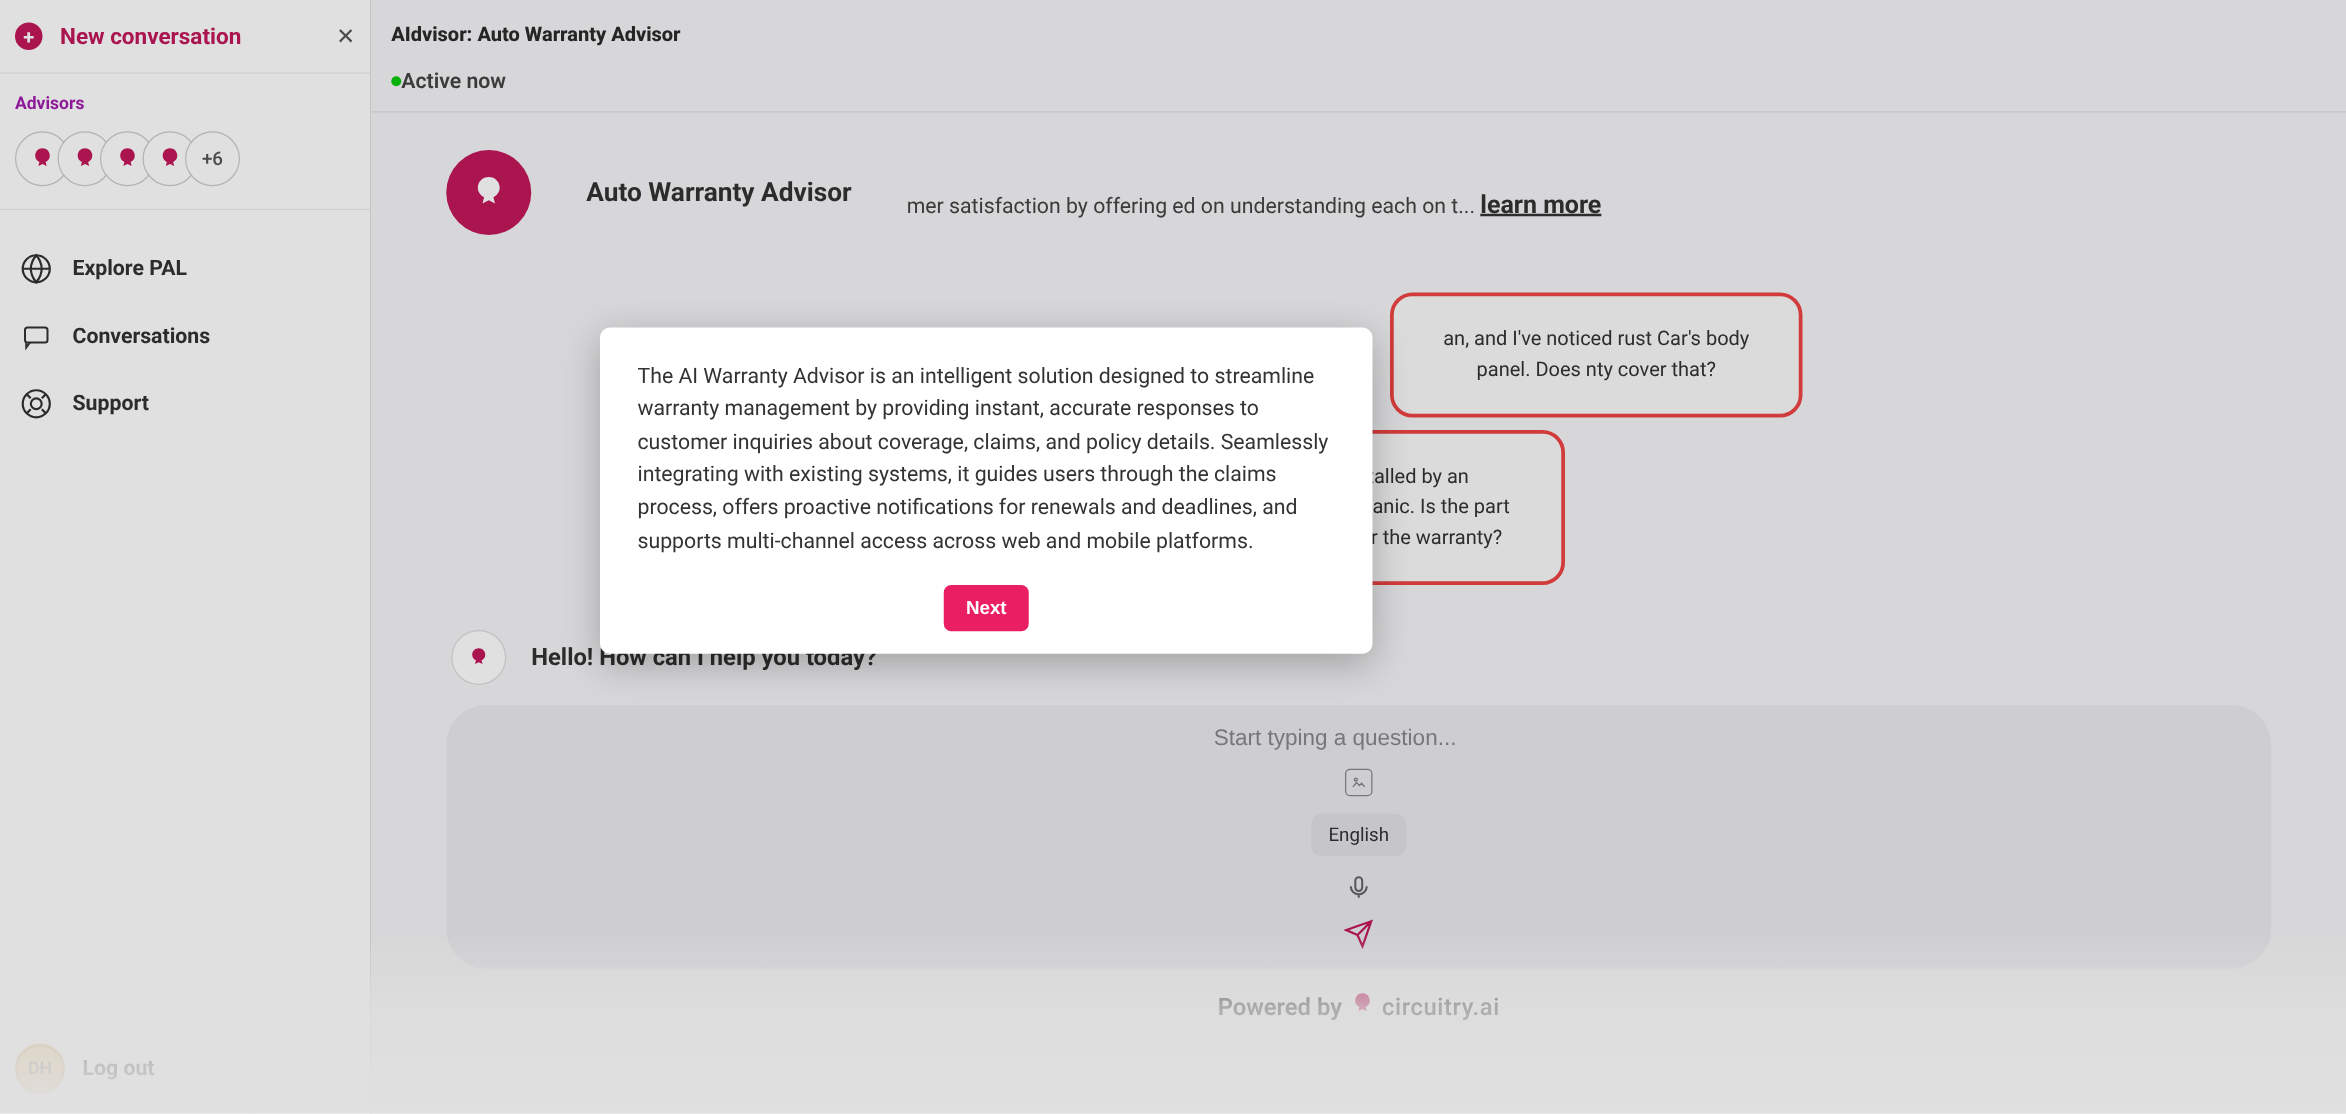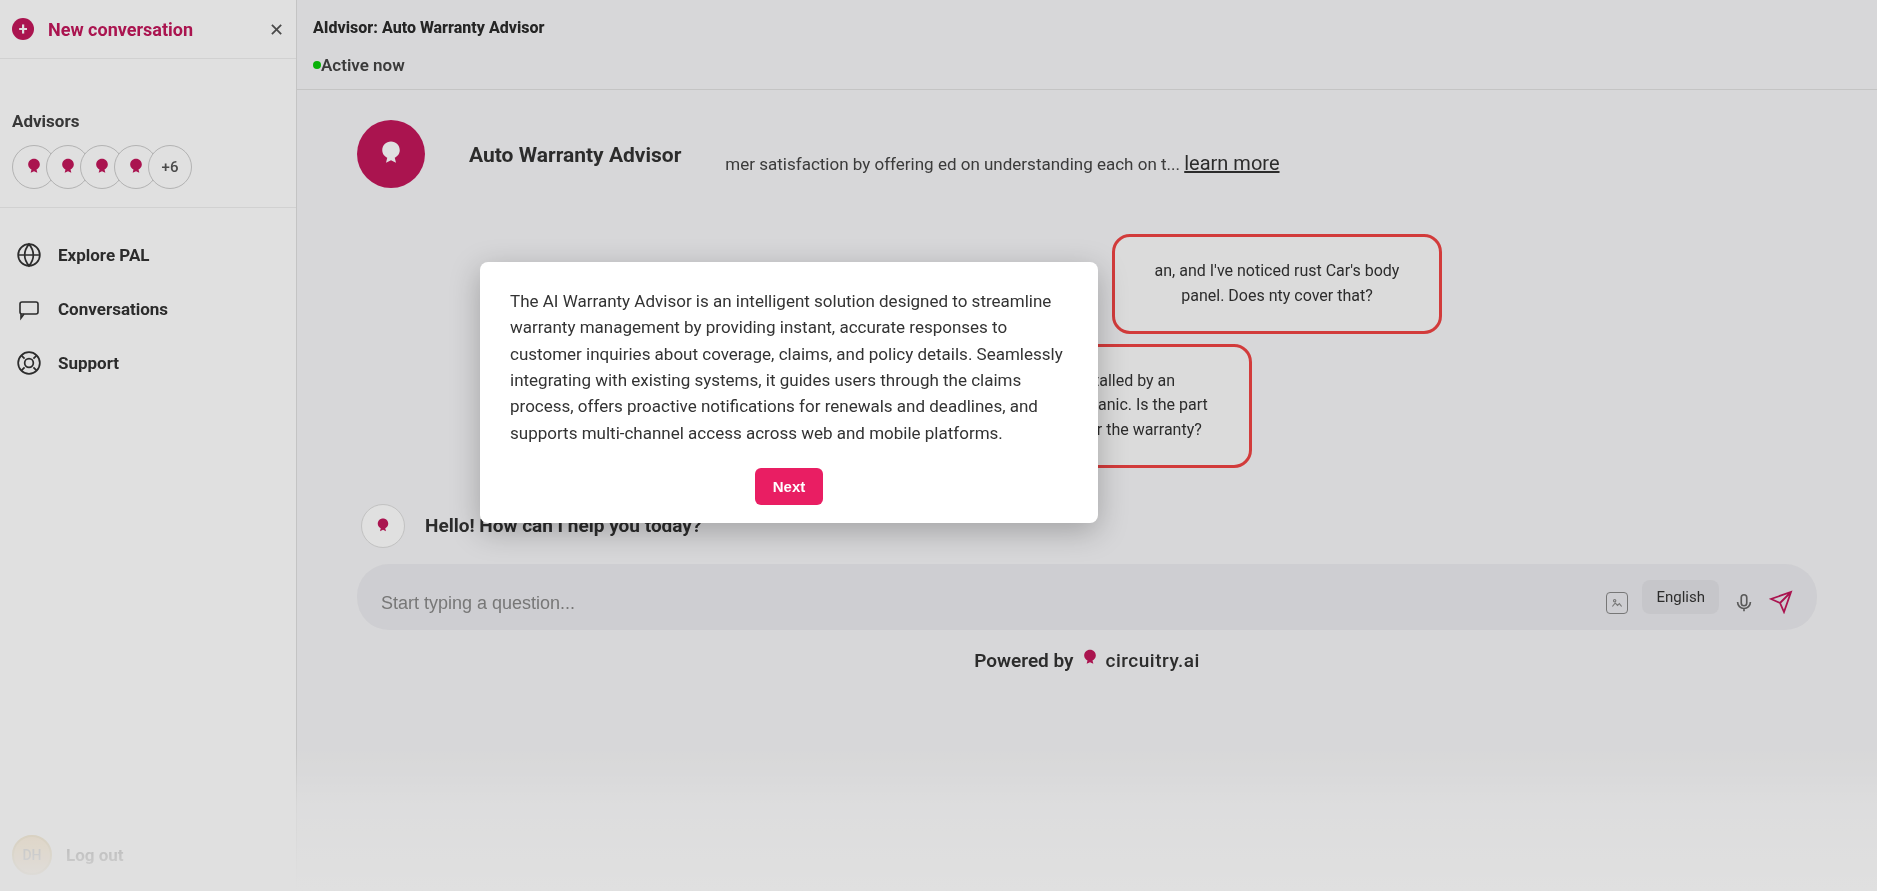--- a/index.html
+++ b/index.html
@@ -10,21 +10,21 @@
   .app { display: flex; height: 100%; }
   
   
   .sidebar { width: 297px; background: #fff; border-right: 1px solid #e0e0e0; display: flex; flex-direction: column; }
   .new-conv { display: flex; align-items: center; gap: 14px; padding: 18px 12px; border-bottom: 1px solid #eee; }
   .new-conv-icon { width: 22px; height: 22px; border-radius: 50%; background: #c2175b; display: flex; align-items: center; justify-content: center; color: #fff; font-size: 16px; font-weight: bold; }
   .new-conv-label { color: #c2175b; font-weight: 700; font-size: 18px; flex: 1; }
   .close-x { font-size: 18px; color: #555; cursor: pointer; }
   
   .advisors-sec { padding: 16px 12px 18px; border-bottom: 1px solid #eee; }
-  .advisors-label { font-weight: 700; font-size: 17px; color: #404040; margin-bottom: 14px; margin-top: 36px; }
+  .advisors-label { font-weight: 700; font-size: 14px; color: #a21caf; margin-bottom: 14px; }
   .adv-circles { display: flex; }
   .adv-circle { width: 44px; height: 44px; border-radius: 50%; border: 1px solid #ccc; background: #fff; display: flex; align-items: center; justify-content: center; margin-left: -10px; }
   .adv-circle:first-child { margin-left: 0; }
   .adv-circle .logo-icon { color: #c2175b; }
   .adv-circle.more { font-size: 15px; color: #555; font-weight: 500; }
   
   .nav-items { padding: 20px 0; flex: 1; }
   .nav-item { display: flex; align-items: center; gap: 16px; padding: 14px 16px; font-weight: 700; font-size: 17px; color: #333; cursor: pointer; }
   .nav-icon { width: 26px; height: 26px; display: flex; align-items: center; justify-content: center; color: #333; }
   
@@ -38,31 +38,31 @@
   .header-title { font-weight: 800; font-size: 16px; color: #2b2b2b; margin-bottom: 18px; }
   .status-row { display: flex; align-items: center; font-size: 17px; color: #444; font-weight: 600; }
   .status-dot { width: 8px; height: 8px; border-radius: 50%; background: #0aca0a; }
   
   .content { flex: 1; padding: 30px 60px 0; overflow: auto; position: relative; }
   .advisor-hero { display: flex; flex-direction: row; align-items: center; gap: 44px; }
   .hero-circle { width: 68px; height: 68px; border-radius: 50%; background: #c2175b; display: flex; align-items: center; justify-content: center; margin-bottom: 18px; }
   .hero-circle svg { color: #fff; }
   .hero-title { font-weight: 700; font-size: 21px; color: #333; margin-bottom: 16px; }
   .hero-desc { text-align: center; font-size: 17px; color: #444; max-width: 720px; line-height: 1.5; }
-  .learn-more-link { font-weight: 400; font-size: 20px; text-decoration: underline; color: #333; cursor: pointer; }
+  .learn-more-link { font-weight: 700; font-size: 20px; text-decoration: underline; color: #333; cursor: pointer; }
   
   .sample-cards { display: flex; justify-content: center; gap: 30px; margin-top: 28px; margin-bottom: 40px; }
   .sample-card { width: 330px; border: 3px solid #ef4444; border-radius: 18px; padding: 22px 28px; font-size: 16px; line-height: 1.55; text-align: center; color: #333; background: #fafafa; }
   
   .greet-row { display: flex; align-items: center; gap: 20px; padding: 0 4px 16px; }
   .greet-avatar { width: 44px; height: 44px; border-radius: 50%; border: 1px solid #ddd; background: #fff; display: flex; align-items: center; justify-content: center; }
   .greet-avatar svg { color: #c2175b; }
   .greet-text { font-weight: 700; font-size: 19px; color: #333; }
   
-  .input-row { display: flex; align-items: flex-end; gap: 14px; background: #ebebef; border-radius: 32px; padding: 16px 24px; margin-bottom: 18px; }
+  .input-row { display: flex; align-items: center; gap: 14px; background: #ebebef; border-radius: 32px; padding: 16px 24px; margin-bottom: 18px; flex-direction: column; }
   .input-row input { flex: 1; border: none; background: transparent; font-size: 18px; color: #555; outline: none; }
   .input-row input::placeholder { color: #888; }
   .img-btn { width: 22px; height: 22px; border: 1.5px solid #888; border-radius: 4px; display: flex; align-items: center; justify-content: center; }
   .lang-pill { background: #e2e2e6; border-radius: 8px; padding: 8px 14px; font-size: 15px; color: #333; }
   .mic-btn, .send-btn { display: flex; align-items: center; justify-content: center; color: #666; }
   .send-btn { color: #c2175b; }
   
   .powered { text-align: left; padding-bottom: 10px; display: flex; align-items: center; justify-content: center; gap: 6px; font-size: 19px; font-weight: 600; color: #333; }
   .powered .brand-icon { color: #c2175b; }
   .powered .brand-text { font-weight: 500; letter-spacing: 0.5px; }

